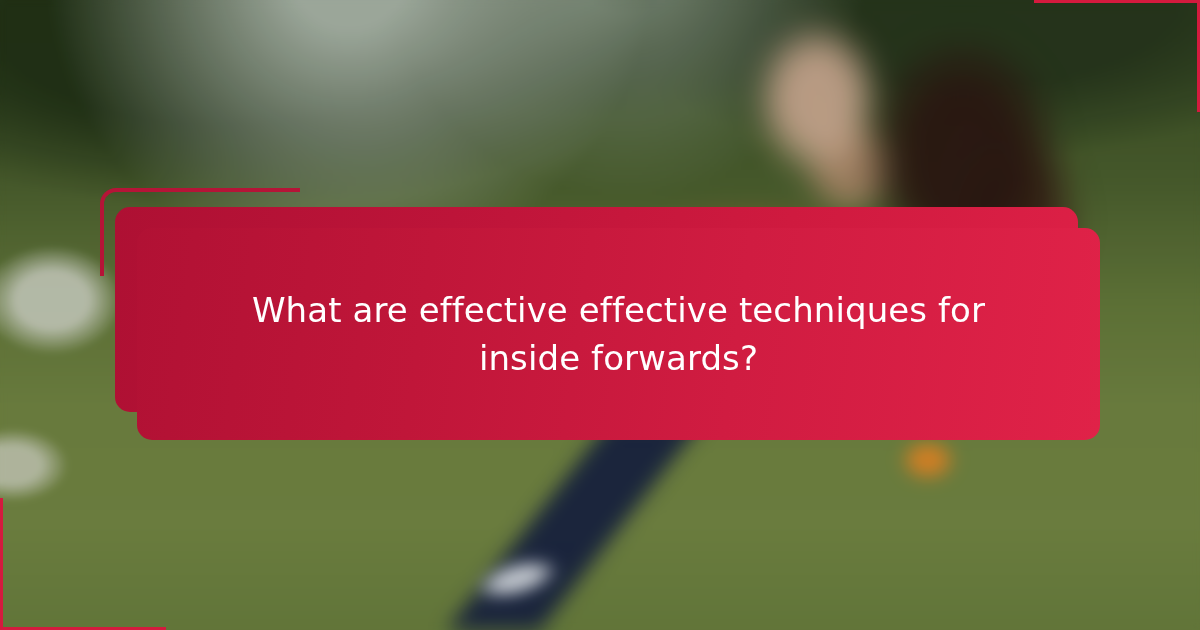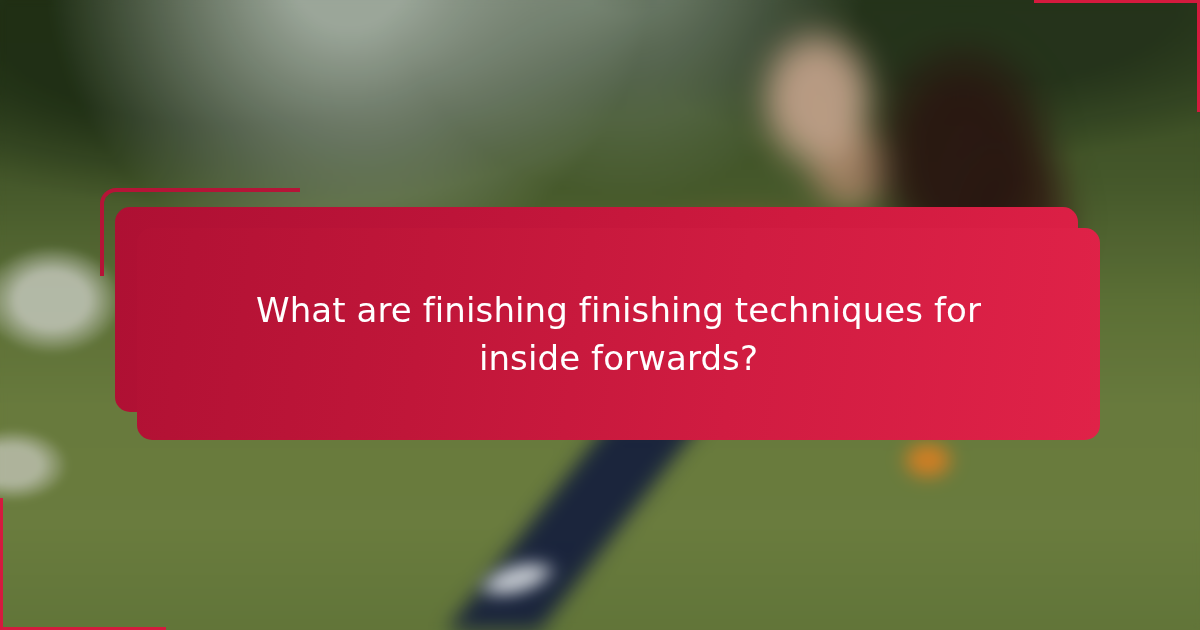--- a/index.html
+++ b/index.html
@@ -170,16 +170,16 @@
 
   <div class="bracket br-bl" style="left:0;bottom:0;width:166px;height:132px;border-color:#d41a3e;"></div>
   <div class="bracket br-bl" style="left:0;bottom:0;width:148px;height:114px;border-color:#d41a3e;"></div>
   <div class="bracket br-bl" style="left:0;bottom:0;width:130px;height:96px;border-color:#d41a3e;"></div>
 
   <div class="card-outline" style="left:100px;top:188px;width:200px;height:88px;"></div>
 
   <div class="card-back" style="left:115px;top:207px;width:963px;height:205px;"></div>
 
   <div class="card-front" style="left:137px;top:228px;width:963px;height:212px;">
-    <h1 class="card-title">What are finishing finishing techniques for inside forwards?</h1>
+    <h1 class="card-title">What are effective effective techniques for inside forwards?</h1>
   </div>
 
 </div>
 
 </body></html>

